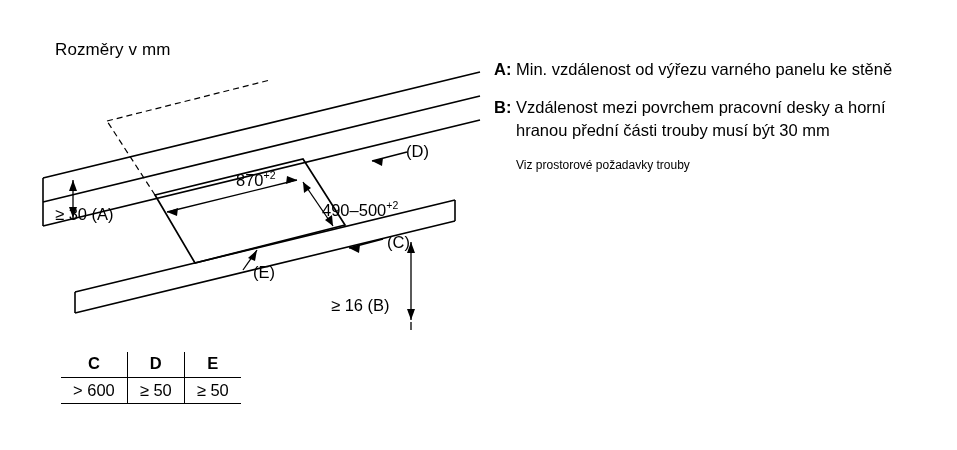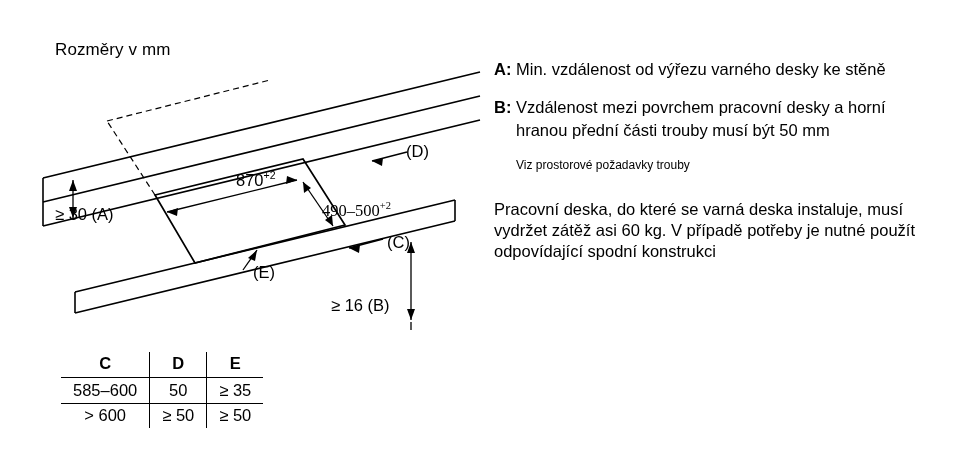--- a/index.html
+++ b/index.html
@@ -182,21 +182,21 @@
     <g fill="none" stroke="#000" stroke-width="1.3">
       <line x1="376" y1="212" x2="376" y2="290"></line>
       <polygon points="376,212 372,223 380,223" fill="#000" stroke="none"></polygon>
       <polygon points="376,290 372,279 380,279" fill="#000" stroke="none"></polygon>
       <line x1="376" y1="292" x2="376" y2="300"></line>
     </g>
   </svg>
 
   <div class="lbl" style="left:231px; top:170px;"><span>870</span><span class="sup">+2</span></div>
 
-  <div class="lbl" style="left:317px; top:200px;font-family:Liberation Serif, serif;"><span>490–500</span><span class="sup">+2</span></div>
+  <div class="lbl" style="left:317px; top:200px;"><span>490–500</span><span class="sup">+2</span></div>
 
   <div class="lbl" style="left:50px; top:205px;"><span>≥ 30 (A)</span></div>
 
   <div class="lbl" style="left:326px; top:296px;"><span>≥ 16 (B)</span></div>
 
   <div class="lbl" style="left:382px; top:233px;"><span>(C)</span></div>
 
   <div class="lbl" style="left:401px; top:142px;"><span>(D)</span></div>
 
   <div class="lbl" style="left:248px; top:263px;"><span>(E)</span></div>
@@ -204,38 +204,32 @@
   <table id="spec-table">
     <thead>
       <tr>
         <th>C</th>
         <th class="colsep">D</th>
         <th class="colsep">E</th>
       </tr>
     </thead>
     <tbody>
       <tr>
-        <td>585–600</td>
-        <td class="colsep">50</td>
-        <td class="colsep">≥ 35</td>
-      </tr>
-      <tr>
         <td>&gt; 600</td>
         <td class="colsep">≥ 50</td>
         <td class="colsep">≥ 50</td>
       </tr>
     </tbody>
   </table>
 
   <div id="notes">
     <div class="note">
       <span class="key">A:</span>
-      <span class="body">Min. vzdálenost od výřezu varného desky ke stěně</span>
+      <span class="body">Min. vzdálenost od výřezu varného panelu ke stěně</span>
     </div>
     <div class="note">
       <span class="key">B:</span>
-      <span class="body">Vzdálenost mezi povrchem pracovní desky a horní hranou přední části trouby musí být 50 mm</span>
+      <span class="body">Vzdálenost mezi povrchem pracovní desky a horní hranou přední části trouby musí být 30 mm</span>
     </div>
     <div class="note-plain">Viz prostorové požadavky trouby</div>
-    <div class="note-block">Pracovní deska, do které se varná deska instaluje, musí vydržet zátěž asi 60 kg. V případě potřeby je nutné použít odpovídající spodní konstrukci</div>
   </div>
 
 </div>
 
 </body></html>

